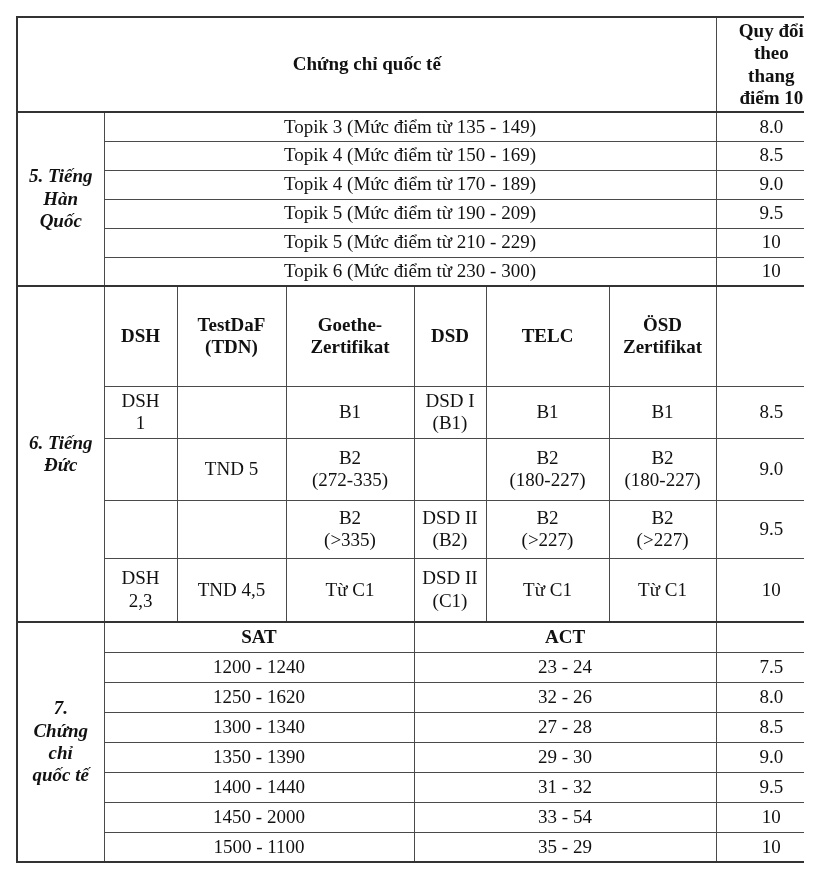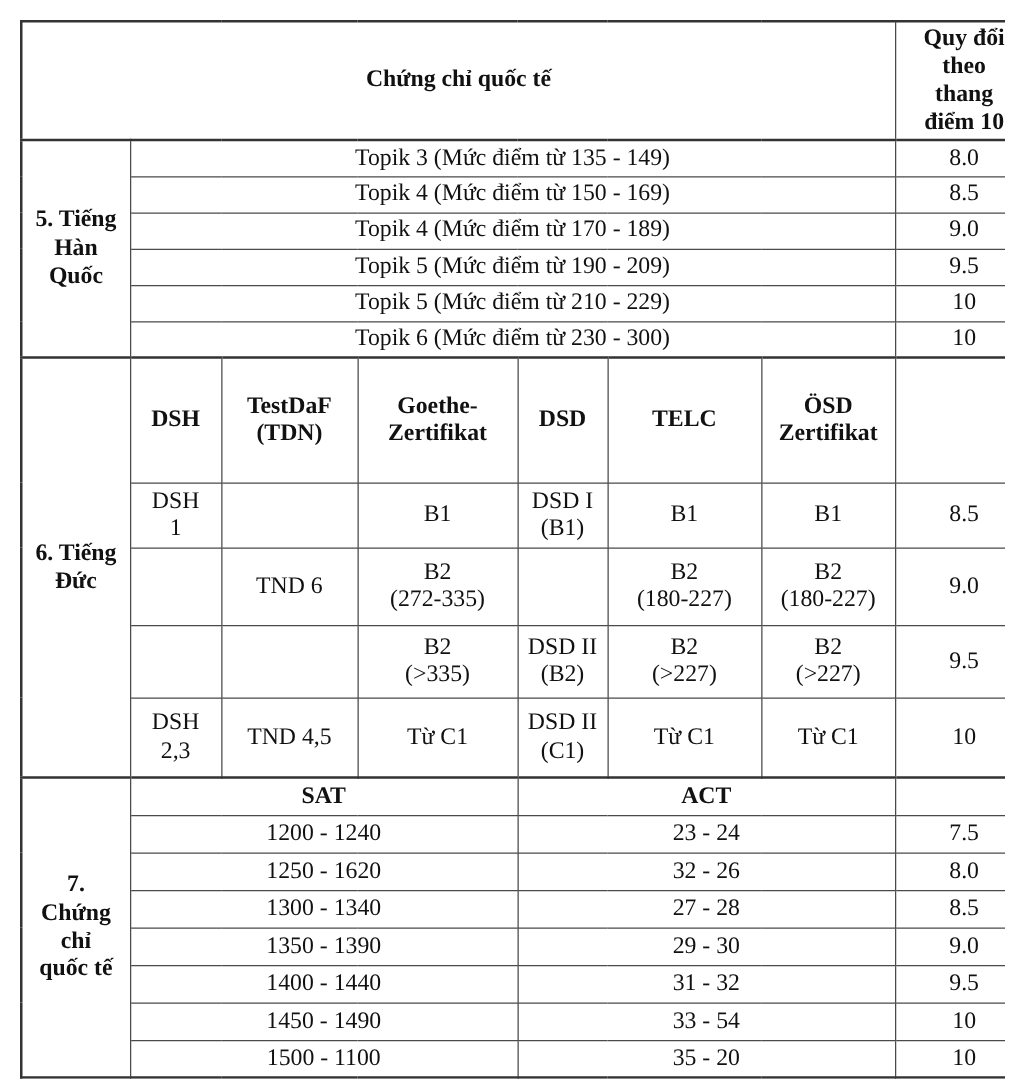--- a/index.html
+++ b/index.html
@@ -22,21 +22,21 @@
     white-space: pre-line;
     padding: 1px 2px;
     overflow: hidden;
   }
   .bold { font-weight: bold; }
   .fs-lg { font-size: 20px; margin-top: 25px; }
   
   table.conv { border: 2px solid #333333; }
   tr.sec-top td { border-top: 2px solid #333333; }
   tr.hdr td { border-bottom: 2px solid #333333; }
-  td.col-label { border-right: 2px solid #333333; }
+  td.col-label { border-right: 2px solid #333333; font-style: italic; }
   
   tr.hdr       { height: 95px; }
   tr.topik     { height: 29px; }
   tr.g-hdr     { height: 100px; }
   tr.g-r1      { height: 52px; }
   tr.g-r2      { height: 62px; }
   tr.g-r3      { height: 58px; }
   tr.g-r4      { height: 64px; }
   tr.i-hdr     { height: 30px; }
   tr.i-row     { height: 30px; }
@@ -113,21 +113,21 @@
       <td></td>
       <td>B1</td>
       <td>DSD I
 (B1)</td>
       <td>B1</td>
       <td>B1</td>
       <td>8.5</td>
     </tr>
     <tr class="g-r2">
       <td></td>
-      <td>TND 6</td>
+      <td>TND 5</td>
       <td>B2
 (272-335)</td>
       <td></td>
       <td>B2
 (180-227)</td>
       <td>B2
 (180-227)</td>
       <td>9.0</td>
     </tr>
     <tr class="g-r3">
@@ -183,23 +183,23 @@
       <td colspan="3">1350 - 1390</td>
       <td colspan="3">29 - 30</td>
       <td>9.0</td>
     </tr>
     <tr class="i-row">
       <td colspan="3">1400 - 1440</td>
       <td colspan="3">31 - 32</td>
       <td>9.5</td>
     </tr>
     <tr class="i-row">
-      <td colspan="3">1450 - 1490</td>
+      <td colspan="3">1450 - 2000</td>
       <td colspan="3">33 - 54</td>
       <td>10</td>
     </tr>
     <tr class="i-row">
       <td colspan="3">1500 - 1100</td>
-      <td colspan="3">35 - 20</td>
+      <td colspan="3">35 - 29</td>
       <td>10</td>
     </tr>
   </tbody>
 </table>
 
 </body></html>

